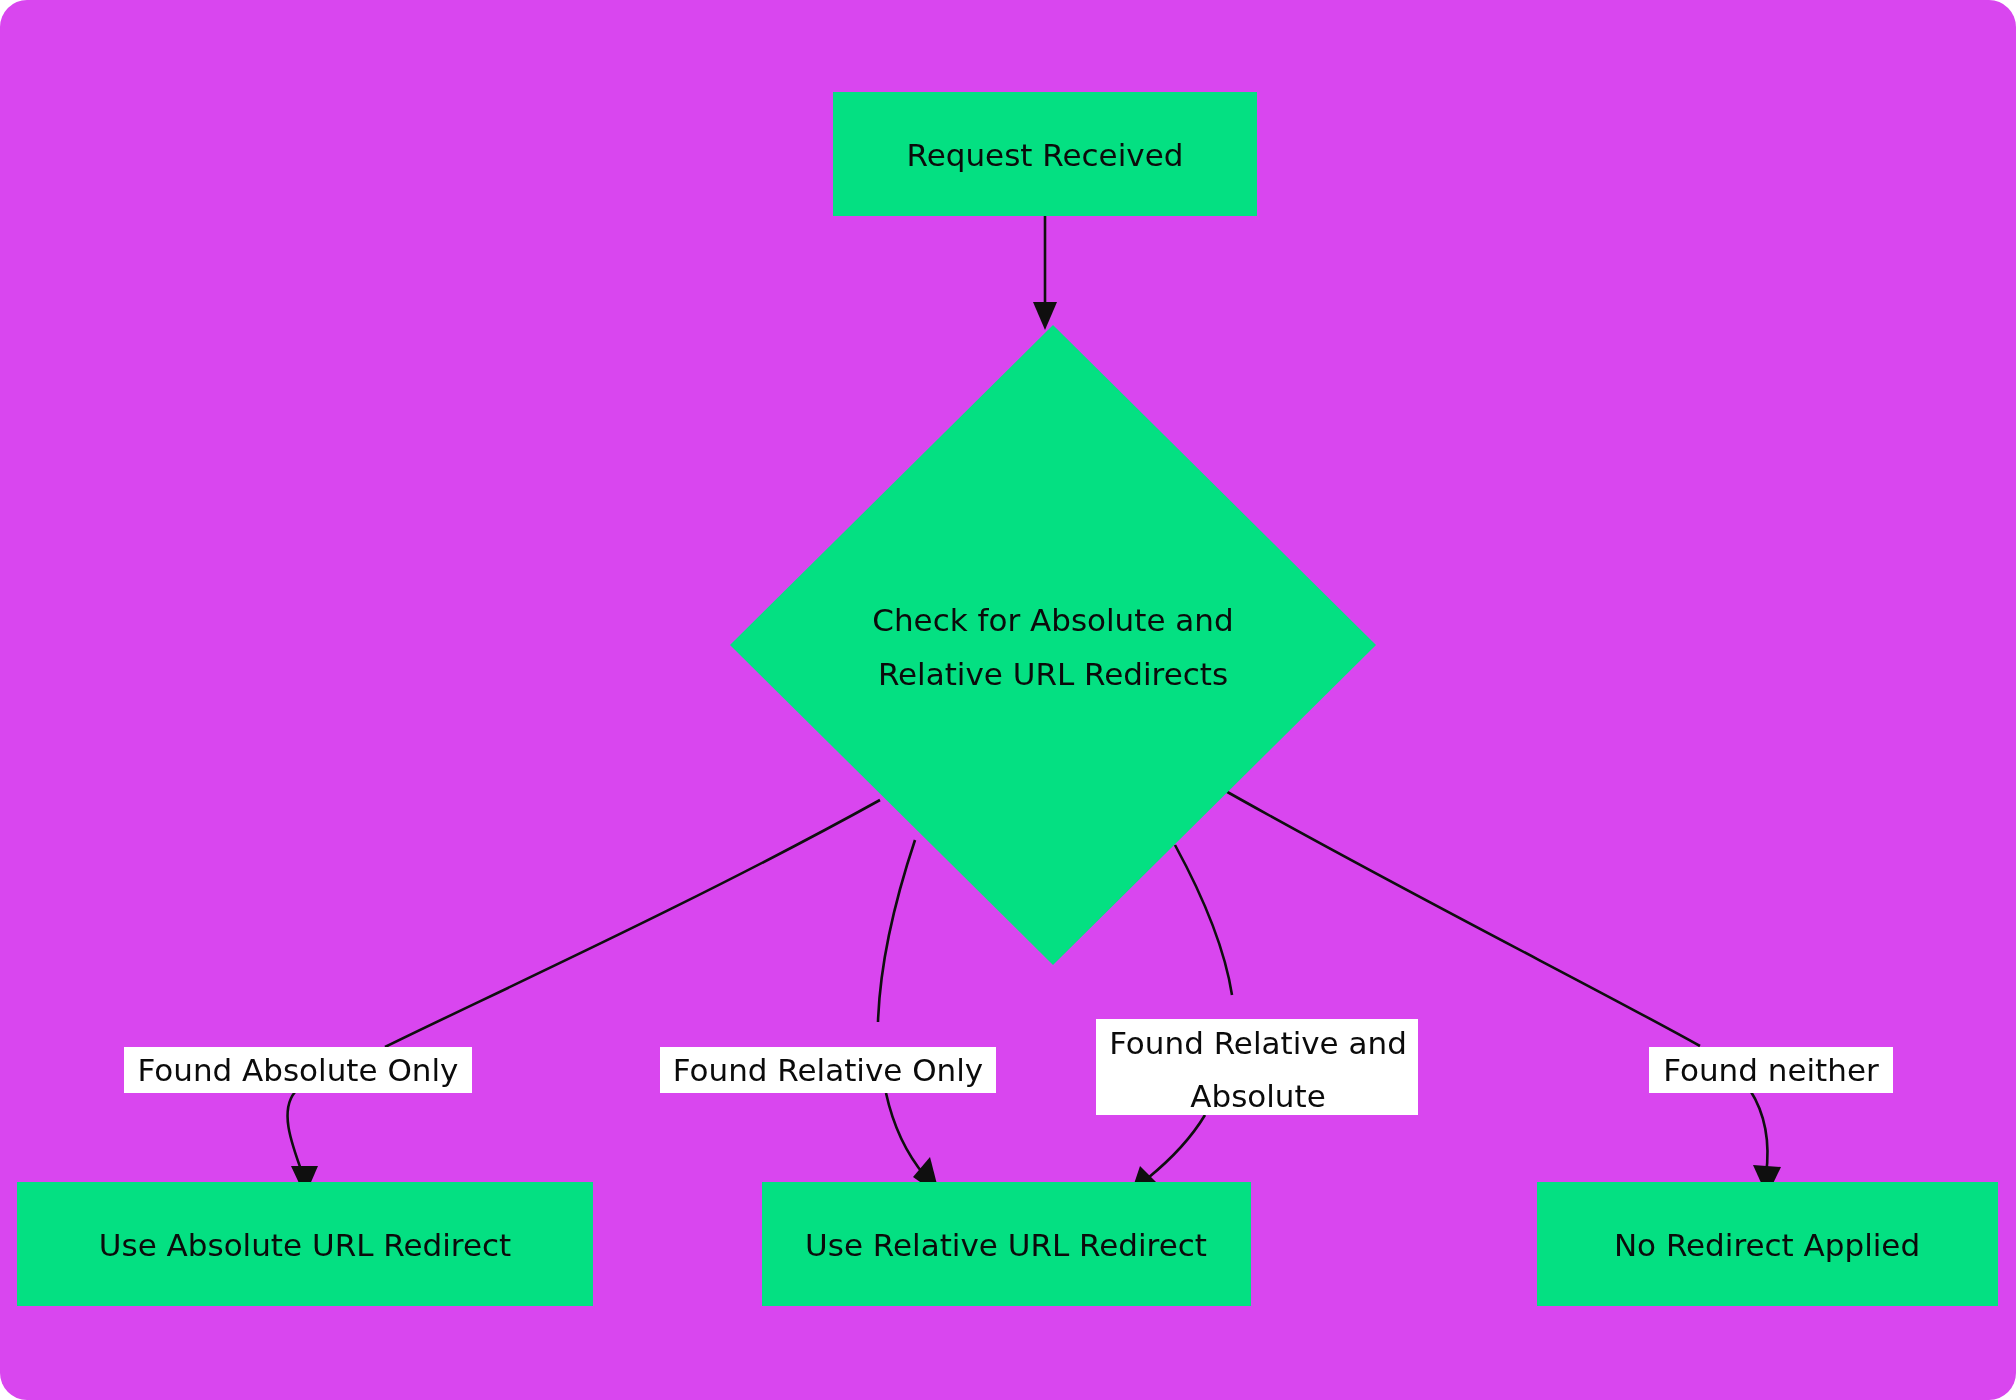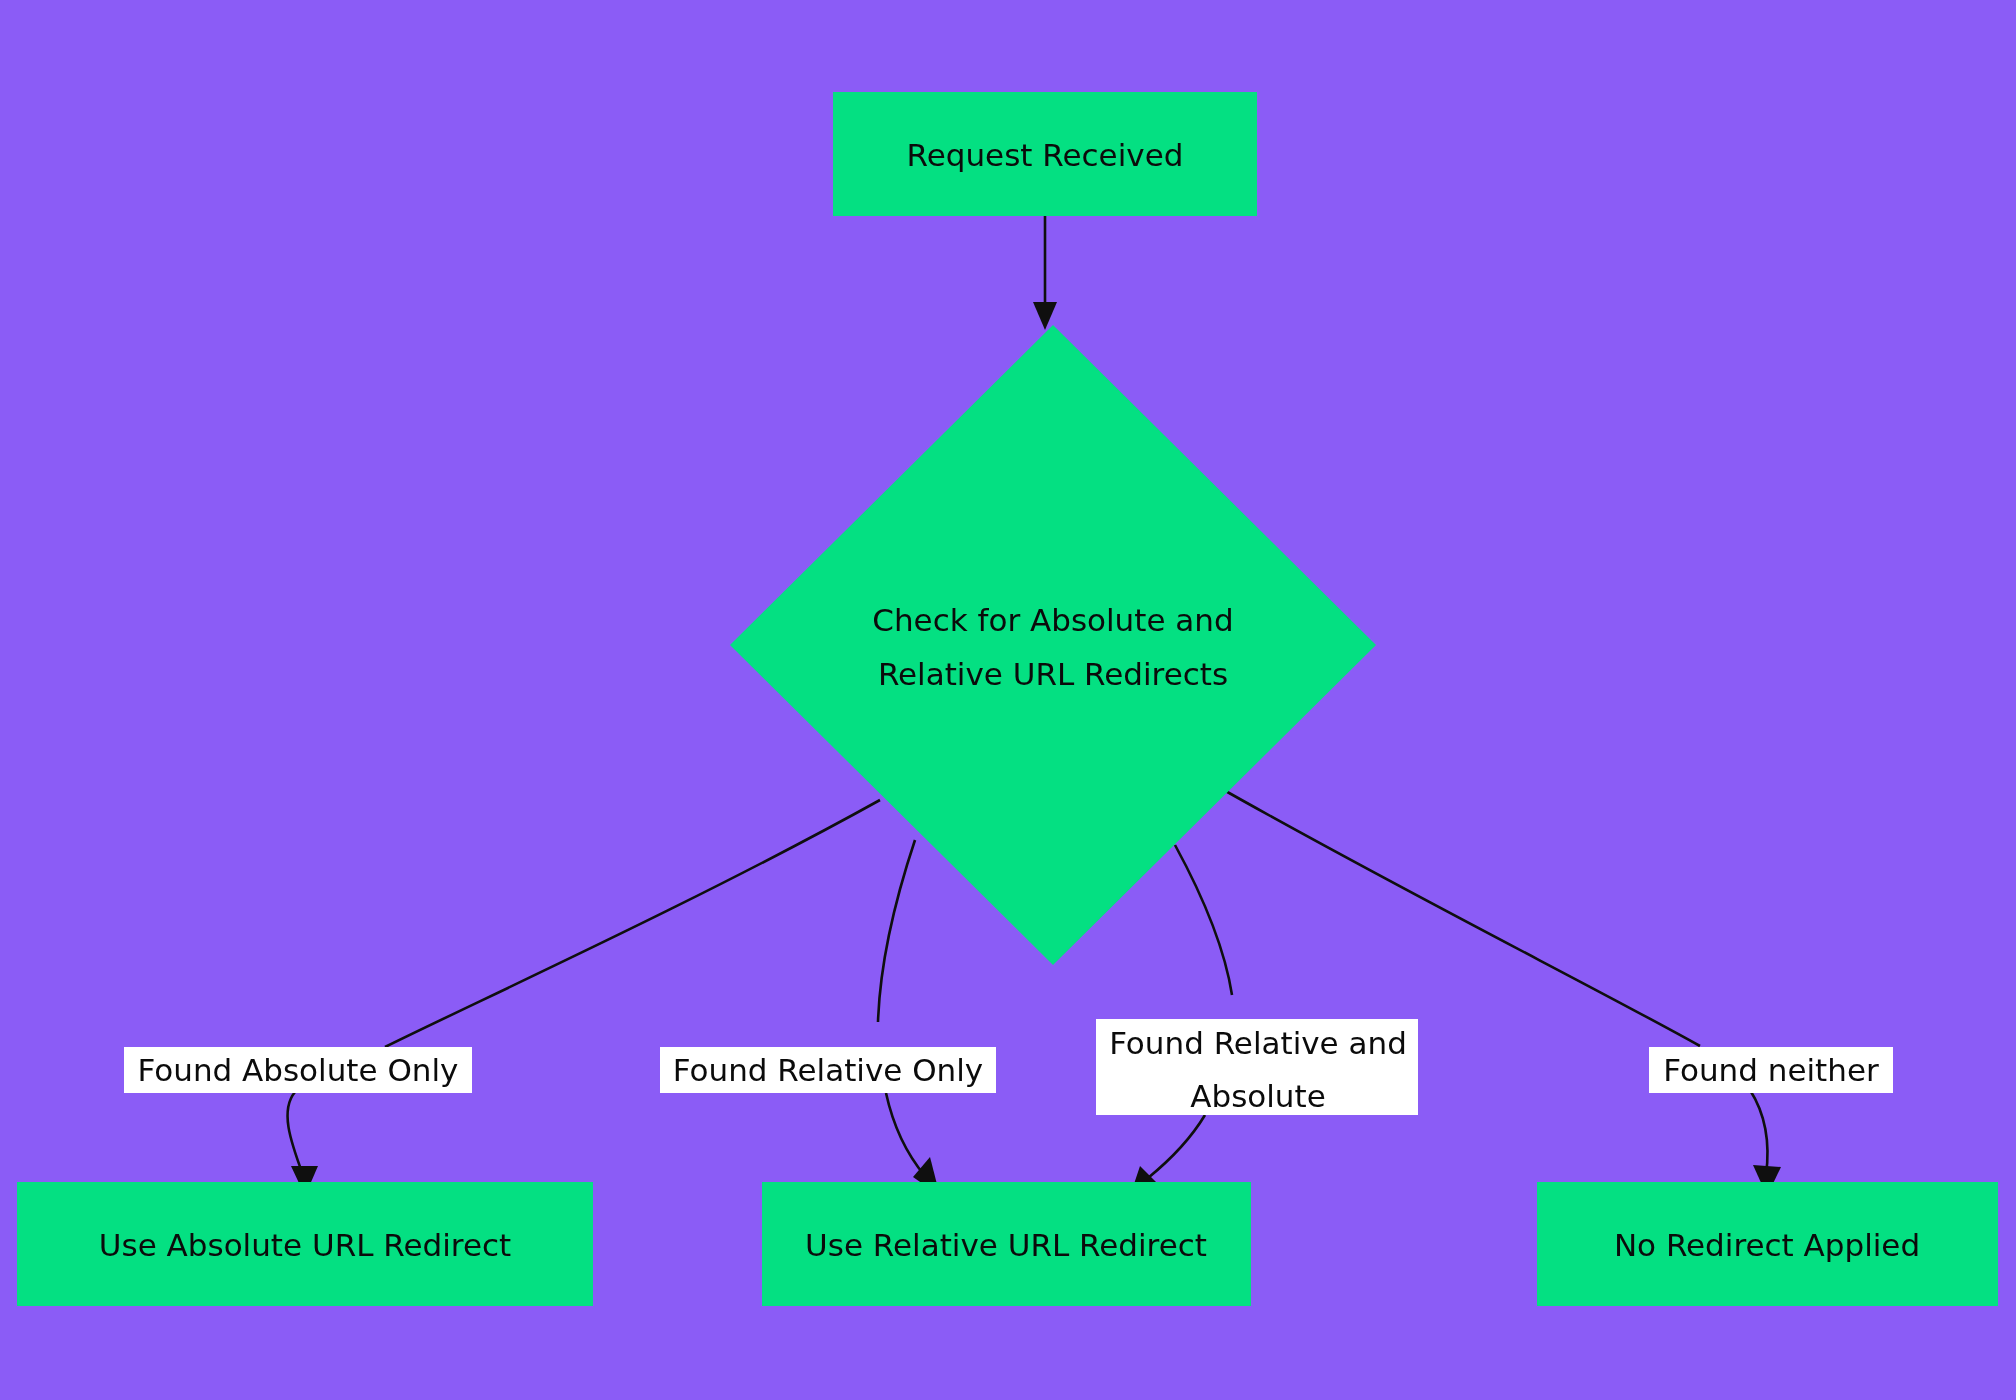--- a/index.html
+++ b/index.html
@@ -11,21 +11,22 @@
   body {
     width: 2016px;
     height: 1400px;
     overflow: hidden;
     font-family: "DejaVu Sans", sans-serif;
   }
   #diagram-root {
     position: relative;
     width: 2016px;
     height: 1400px;
-    background: #8b5cf6;
+    background: #d946ef;
+    border-radius: 27px;
   }
   svg.flowchart {
     display: block;
     width: 2016px;
     height: 1400px;
   }
   .node-shape {
     fill: #04e082;
     stroke: none;
   }

